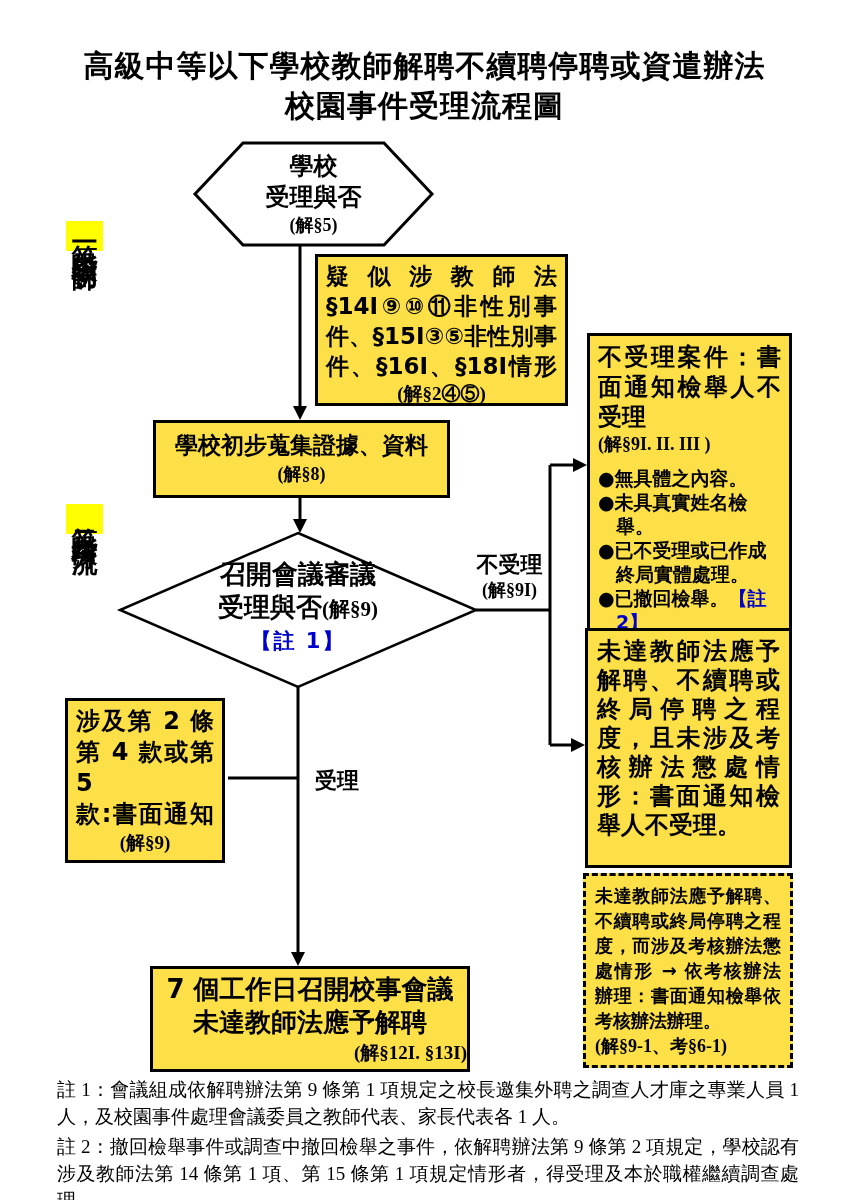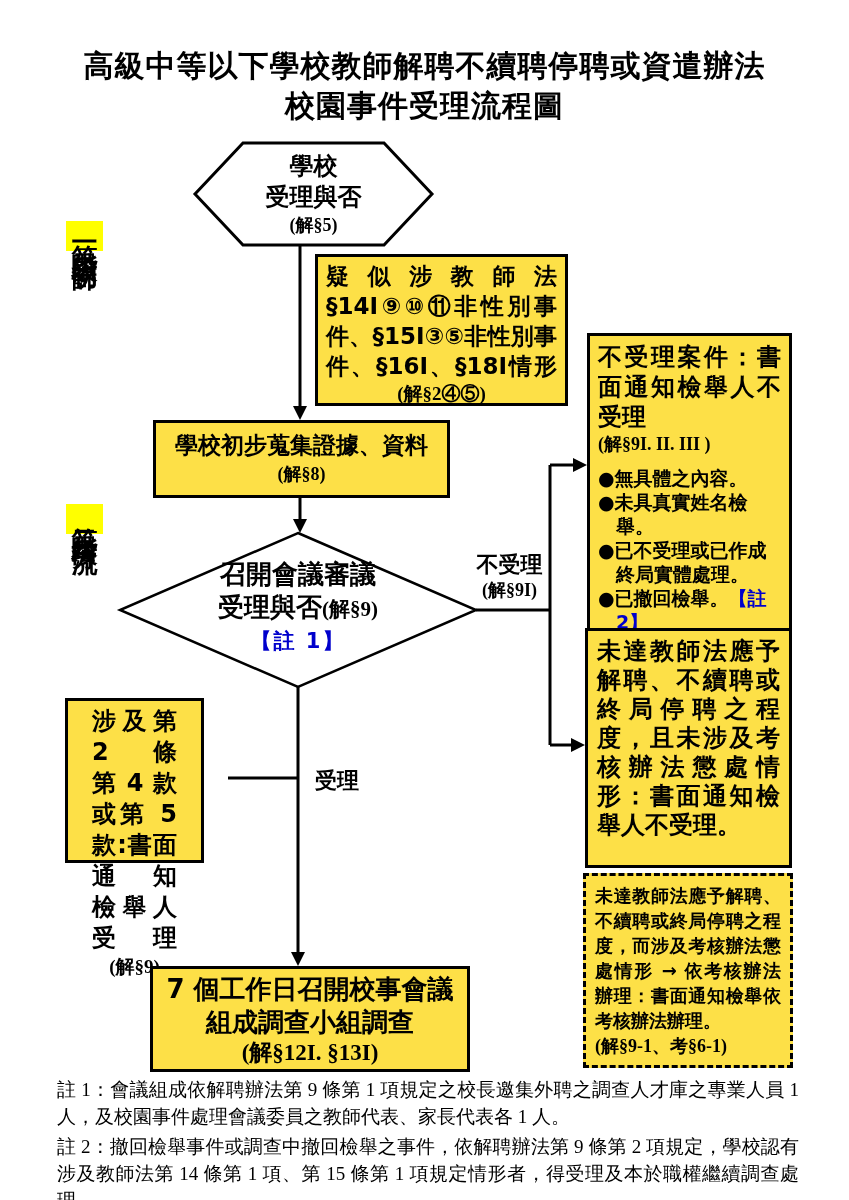--- a/index.html
+++ b/index.html
@@ -47,27 +47,27 @@
   #reject-box .bullets{margin-top:9px;}
   .bullet{font-size:19px;line-height:24px;padding-left:18px;text-indent:-18px;}
   #notreach-box{left:585px;top:628px;width:207px;height:240px;border:3px solid #000;
                 padding:6px 9px;font-weight:bold;}
   #notreach-box .b{font-size:24px;line-height:29px;text-align:justify;}
   #notreach-box .r{font-size:20px;line-height:28px;text-align:center;}
   #dashed-box{left:583px;top:873px;width:210px;height:195px;border:3px dashed #000;
               padding:7px 9px;font-weight:bold;}
   #dashed-box .b{font-size:18px;line-height:25px;text-align:justify;}
   #dashed-box .r{font-size:18px;line-height:26px;}
-  #accept-box{left:65px;top:698px;width:139px;height:165px;border:3px solid #000;
-              padding:5px 24px;font-weight:bold;font-size:24px;line-height:31px;}
+  #accept-box{left:65px;top:698px;width:160px;height:165px;border:3px solid #000;
+              padding:5px 8px;font-weight:bold;font-size:24px;line-height:31px;}
   #accept-box .r{text-align:center;font-size:19px;line-height:26px;}
   #meeting-box{left:150px;top:966px;width:320px;height:106px;border:3px solid #000;
                text-align:center;font-weight:bold;padding-top:4px;}
   #meeting-box .t{font-size:26px;line-height:33px;}
-  #meeting-box .r{font-size:23px;line-height:27px;}
+  #meeting-box .r{font-size:19px;line-height:27px;text-align:right;}
   
   #reject-label{left:452px;top:551px;width:115px;text-align:center;font-weight:bold;}
   #reject-label .t{font-size:22px;line-height:27px;}
   #reject-label .r{font-size:18px;line-height:24px;}
   #accept-label{left:315px;top:766px;font-size:22px;font-weight:bold;}
   
   #notes{left:57px;top:1076px;width:742px;
          font-family:"Liberation Serif","DejaVu Serif",serif;
          font-size:19px;line-height:27px;text-align:justify;}
   #notes p{margin:0 0 3px 0;}
@@ -154,26 +154,25 @@
 
 <div id="dashed-box" class="node">
   <div class="b">未達教師法應予解聘、不續聘或終局停聘之程度，而涉及考核辦法懲處情形 → 依考核辦法辦理：書面通知檢舉依考核辦法辦理。</div>
   <div class="r ref">(解§9-1、考§6-1)</div>
 </div>
 
 <div id="accept-box" class="node">
   <div class="jline">涉及第 2 條</div>
   <div class="jline">第 4 款或第 5</div>
   <div class="jline">款:書面通知</div>
-  <div class="jline">檢舉人受理</div>
   <div class="r ref">(解§9)</div>
 </div>
 
 <div id="meeting-box" class="node">
   <div class="t">7 個工作日召開校事會議</div>
-  <div class="t">組成調查小組調查</div>
+  <div class="t">未達教師法應予解聘</div>
   <div class="r ref">(解§12I. §13I)</div>
 </div>
 
 <div id="notes" class="txt">
   <p>註 1：會議組成依解聘辦法第 9 條第 1 項規定之校長邀集外聘之調查人才庫之專業人員 1 人，及校園事件處理會議委員之教師代表、家長代表各 1 人。</p>
   <p>註 2：撤回檢舉事件或調查中撤回檢舉之事件，依解聘辦法第 9 條第 2 項規定，學校認有涉及教師法第 14 條第 1 項、第 15 條第 1 項規定情形者，得受理及本於職權繼續調查處理。</p>
 </div>
 
 </body></html>

